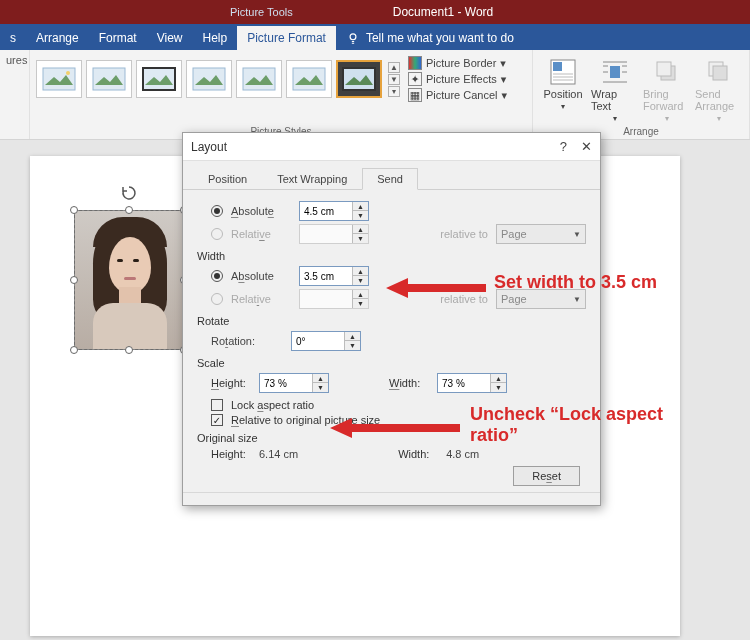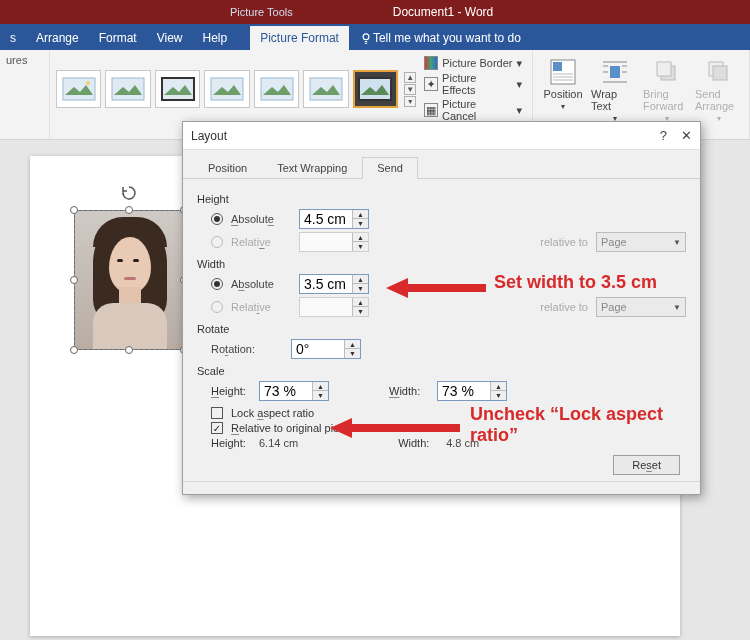--- a/index.html
+++ b/index.html
@@ -6,22 +6,22 @@
 body { background: #fff; width: 750px; height: 640px; overflow: hidden; position: relative; font-size: 12px; color: #333; }
 
 
 .titlebar { background: #7f1d1d; height: 24px; display: flex; align-items: center; padding-left: 230px; }
 .titlebar .tool-context { color: #cfdff0; font-size: 11px; margin-right: 100px; }
 .titlebar .doc-title { color: #fff; font-size: 12px; }
 
 
 .ribbon-tabs { background: #2b579a; height: 26px; display: flex; align-items: flex-end; padding-left: 0; }
 .ribbon-tabs .tab { padding: 5px 10px; color: #fff; font-size: 12px; cursor: pointer; }
-.ribbon-tabs .tab.active { background: #f3f3f3; color: #2b579a; margin-left: 13px; }
-.ribbon-tabs .tell-me { display: flex; align-items: center; color: #fff; font-size: 12px; padding: 5px 10px; gap: 0; }
+.ribbon-tabs .tab.active { background: #f3f3f3; color: #2b579a; }
+.ribbon-tabs .tell-me { display: flex; align-items: center; color: #fff; font-size: 12px; padding: 5px 10px; gap: 6px; }
 .ribbon-tabs .bulb { width: 14px; height: 14px; }
 
 
 .ribbon { background: #f3f3f3; border-bottom: 1px solid #d4d4d4; height: 90px; display: flex; }
 .ribbon-group { border-right: 1px solid #e1e1e1; display: flex; flex-direction: column; justify-content: space-between; padding: 4px 6px 2px; }
 .ribbon-group .group-label { text-align: center; font-size: 10px; color: #666; padding-top: 2px; }
 .style-gallery { display: flex; gap: 4px; align-items: center; }
 .style-thumb { width: 46px; height: 38px; border: 1px solid #c8c8c8; background: #fff; display: flex; align-items: center; justify-content: center; }
 .style-thumb.selected { border: 1px solid #e6a23c; box-shadow: 0 0 0 1px #e6a23c inset; background:#404040;}
 .style-thumb svg { width: 34px; height: 24px; }
@@ -47,37 +47,37 @@
 .portrait .hair{position:absolute;top:6px;left:18px;width:74px;height:110px;background:#3a2a20;border-radius:40px 40px 30px 30px/50px 50px 30px 30px;}
 .portrait .face{position:absolute;top:26px;left:34px;width:42px;height:56px;background:#e9cbb5;border-radius:50% 50% 45% 45%/55% 55% 45% 45%;}
 .portrait .neck{position:absolute;top:76px;left:44px;width:22px;height:20px;background:#e2c2ac;}
 .portrait .body{position:absolute;top:92px;left:18px;width:74px;height:50px;background:#d8c9bc;border-radius:20px 20px 0 0;}
 .portrait .eye{position:absolute;width:6px;height:3px;background:#2a1f18;border-radius:2px;top:48px;}
 .portrait .eye.l{left:42px}.portrait .eye.r{left:58px}
 .portrait .mouth{position:absolute;width:12px;height:3px;background:#b77;top:66px;left:49px;border-radius:2px;}
 .portrait .hair2{position:absolute;top:6px;left:18px;width:74px;height:30px;background:#3a2a20;border-radius:40px 40px 0 0/40px 40px 0 0;}
 
 
-.dialog { position:absolute; top:121px; left:182px; width:519px; background:#f0f0f0; border:1px solid #9e9e9e; box-shadow:2px 3px 10px rgba(0,0,0,.35); font-size:11px; }
+.dialog { position:absolute; top:132px; left:182px; width:419px; background:#f0f0f0; border:1px solid #9e9e9e; box-shadow:2px 3px 10px rgba(0,0,0,.35); font-size:11px; }
 .dlg-title { display:flex; align-items:center; justify-content:space-between; padding:6px 8px; background:#fff; border-bottom:1px solid #e0e0e0;}
 .dlg-title .t { font-size:12px; color:#333;}
 .dlg-title .ctrls { display:flex; gap:14px; color:#444; font-size:13px;}
 .dlg-tabs { display:flex; border-bottom:1px solid #cfcfcf; padding:6px 10px 0; gap:0; background:#f0f0f0;}
 .dlg-tabs .dtab { padding:4px 14px; border:1px solid transparent; color:#444; font-size:11px; cursor:pointer; position:relative; top:1px;}
 .dlg-tabs .dtab.active { border:1px solid #cfcfcf; border-bottom:1px solid #f0f0f0; background:#f0f0f0;}
 .dlg-body { padding:8px 14px 12px; }
 .section-label { color:#333; margin:6px 0 4px; }
 .row { display:flex; align-items:center; gap:8px; margin:3px 0 3px 14px; }
 .row .lbl { width:60px; color:#444;}
 .underline { text-decoration: underline; text-decoration-color:#888; text-underline-offset:2px; display:inline-block;}
 .radio { width:12px; height:12px; border:1px solid #555; border-radius:50%; display:inline-flex; align-items:center; justify-content:center;}
 .radio.sel::after{content:"";width:6px;height:6px;background:#333;border-radius:50%;}
 .radio.dis { border-color:#bbb;}
 .spin { display:inline-flex; border:1px solid #7a9ac0; height:20px; background:#fff;}
-.spin input { border:none; width:52px; padding:1px 4px; font-size:14px; outline:none; }
+.spin input { border:none; width:52px; padding:1px 4px; font-size:10px; outline:none; }
 .spin .arrows { display:flex; flex-direction:column; border-left:1px solid #bcbcbc;}
 .spin .arrows div { width:15px; height:9px; display:flex; align-items:center; justify-content:center; font-size:7px; color:#333; background:#efefef; cursor:pointer;}
 .spin .arrows div:first-child{border-bottom:1px solid #bcbcbc;}
 .spin.dis { border-color:#cfcfcf;} .spin.dis input{color:#aaa}
 .combo { display:inline-flex; border:1px solid #bcbcbc; background:#eaeaea; height:20px; align-items:center; width:90px; justify-content:space-between; padding:0 4px; color:#888;}
 .combo .dd { font-size:8px; color:#555;}
 .chk { width:12px; height:12px; border:1px solid #555; display:inline-flex; align-items:center; justify-content:center; font-size:10px; color:#222;}
 .two-col { display:flex; gap:60px; margin-left:14px;}
 .two-col .c { display:flex; align-items:center; gap:6px;}
 .two-col .c .lbl{ width:42px;}
@@ -111,21 +111,21 @@
   <div class="tell-me">
     <svg class="bulb" viewBox="0 0 24 24" fill="none" stroke="#fff" stroke-width="2">
         <circle cx="12" cy="10" r="5"></circle>
         <path d="M10 18h4M10 21h4"></path>
       </svg>
     <span>Tell me what you want to do</span>
   </div>
 </div>
 
 <div class="ribbon">
-  <div class="ribbon-group" style="width:50px">
+  <div class="ribbon-group" style="width:30px">
     <div style="font-size:11px;color:#555">ures</div>
     <div></div>
   </div>
   <div class="ribbon-group" style="flex:1">
     <div class="style-gallery">
       <div class="style-thumb">
           <svg viewBox="0 0 34 24">
             <rect x="1" y="1" width="32" height="22" fill="#dfeaf3" stroke="#9bb9d4"></rect>
             <path d="M3 18 L12 10 L18 15 L24 8 L31 18 Z" fill="#6d9e6a"></path>
             <circle cx="26" cy="6" r="2" fill="#f2d06b"></circle>
@@ -276,21 +276,20 @@
       <span>✕</span>
     </span>
   </div>
   <div class="dlg-tabs">
     <div class="dtab">Position</div>
     <div class="dtab">Text Wrapping</div>
     <div class="dtab active">Send</div>
   </div>
   <div class="dlg-body">
 
-    <div class="section-label">Height</div>
     <div class="row">
       <span class="radio sel"></span>
       <span class="lbl"><span class="underline">A</span>bs<span>olut</span><span class="underline">e</span></span>
       <span class="spin">
           <input value="4.5 cm" style="">
           <span class="arrows">
             <div>▲</div>
             <div>▼</div>
           </span>
         </span>
@@ -380,20 +379,21 @@
     </div>
     <div class="row" style="margin-top:6px">
       <span class="chk"></span>
       <span>Lock <span class="underline">a</span>spect ratio</span>
     </div>
     <div class="row">
       <span class="chk">✓</span>
       <span><span class="underline">R</span>elative to original picture size</span>
     </div>
 
+    <div class="section-label">Original size</div>
     <div class="two-col" style="gap:100px">
       <div class="c">
           <span class="lbl">Height:</span>
           <span class="val">6.14 cm</span>
         </div>
       <div class="c">
           <span class="lbl">Width:</span>
           <span class="val">4.8 cm</span>
         </div>
     </div>

